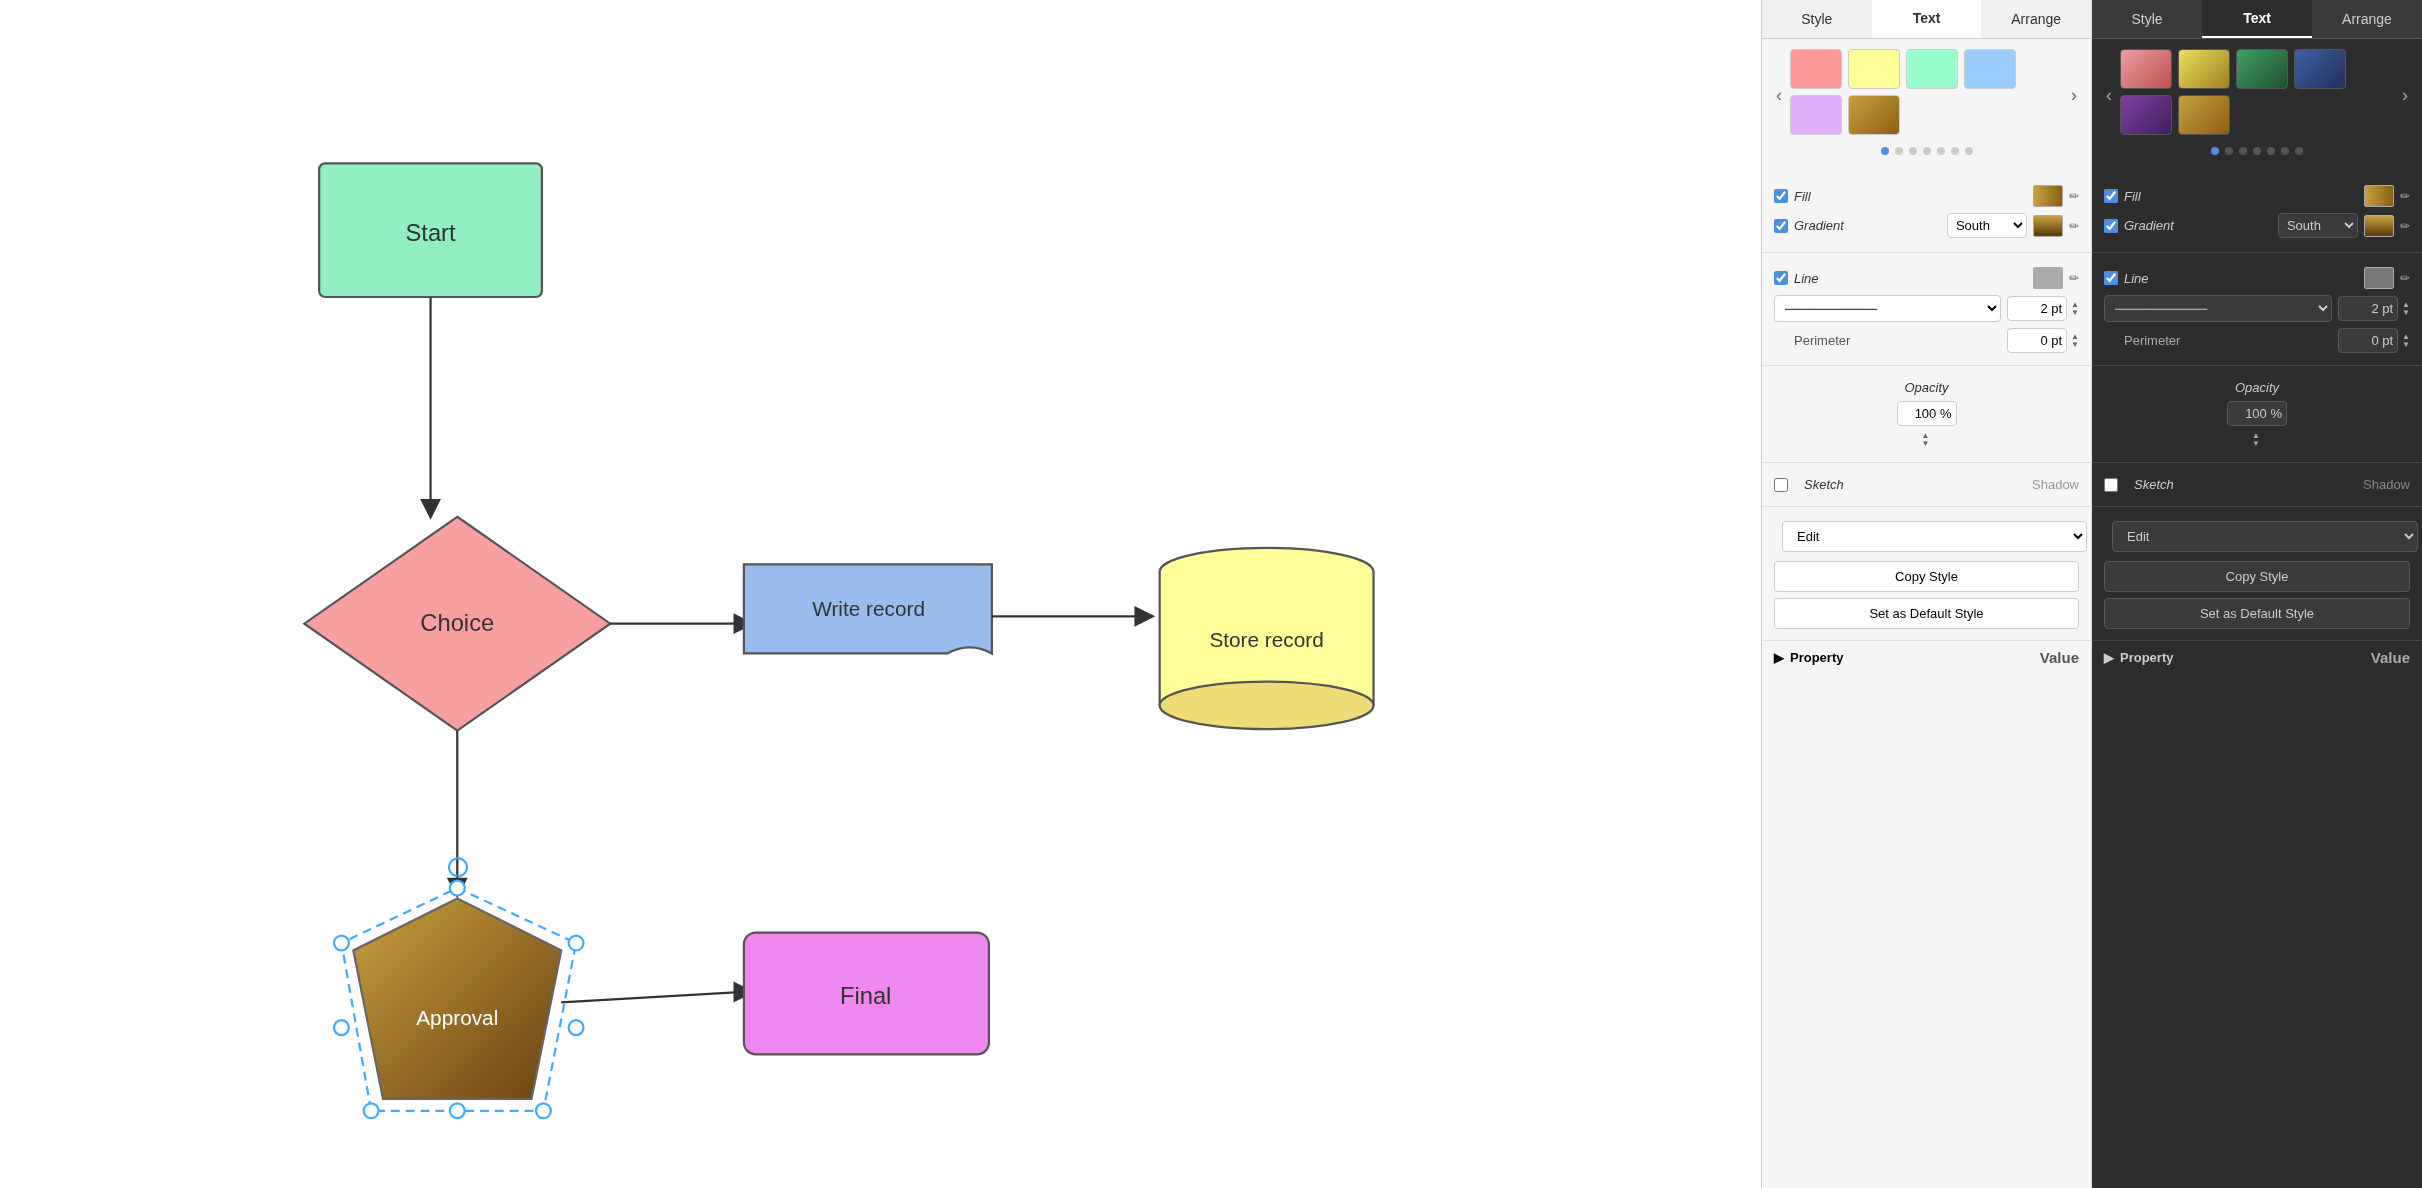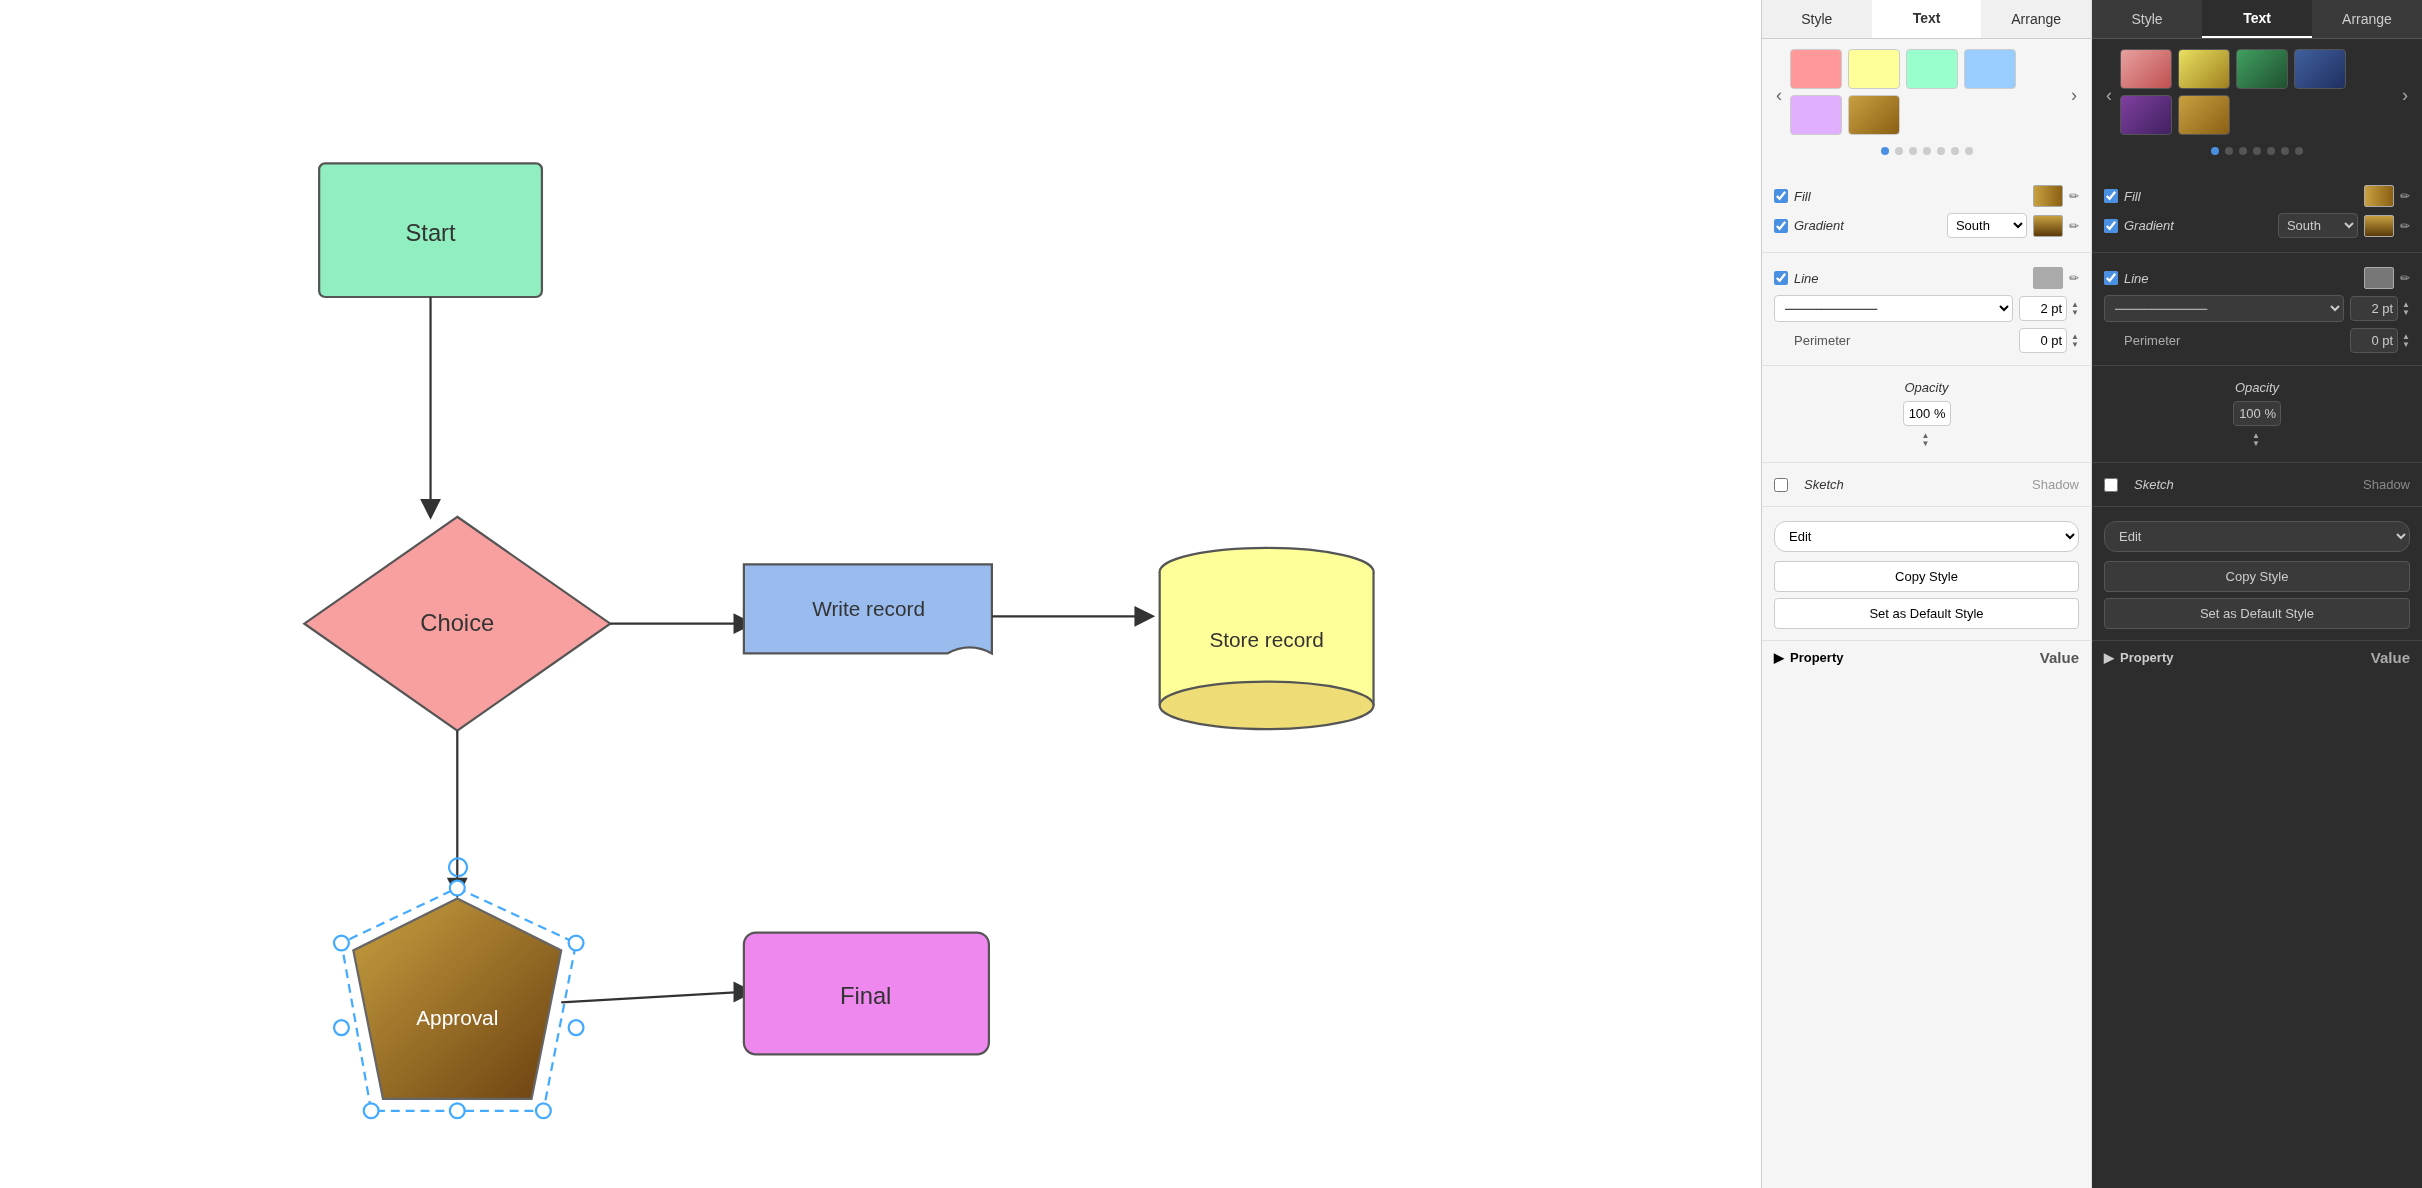--- a/index.html
+++ b/index.html
@@ -235,21 +235,21 @@
       cursor: pointer;
     }
 
     .panel-dark .line-style-select {
       background: #3a3a3a;
       border-color: #555;
       color: #ccc;
     }
 
     .pt-input {
-      width: 48px;
+      width: 60px;
       padding: 4px;
       border: 1px solid #ccc;
       border-radius: 4px;
       font-size: 13px;
       text-align: right;
       background: white;
     }
 
     .panel-dark .pt-input {
       background: #3a3a3a;
@@ -306,25 +306,25 @@
 
     .shadow-label {
       font-size: 13px;
       color: #999;
     }
 
     .edit-dropdown {
       width: 100%;
       padding: 6px 10px;
       border: 1px solid #ccc;
-      border-radius: 12px;
+      border-radius: 4px;
       font-size: 13px;
       background: white;
       cursor: pointer;
-      margin: 6px 0;
+      margin: 6px 8px;
       appearance: auto;
     }
 
     .panel-dark .edit-dropdown {
       background: #3a3a3a;
       border-color: #555;
       color: #ccc;
     }
 
     .action-btn {

